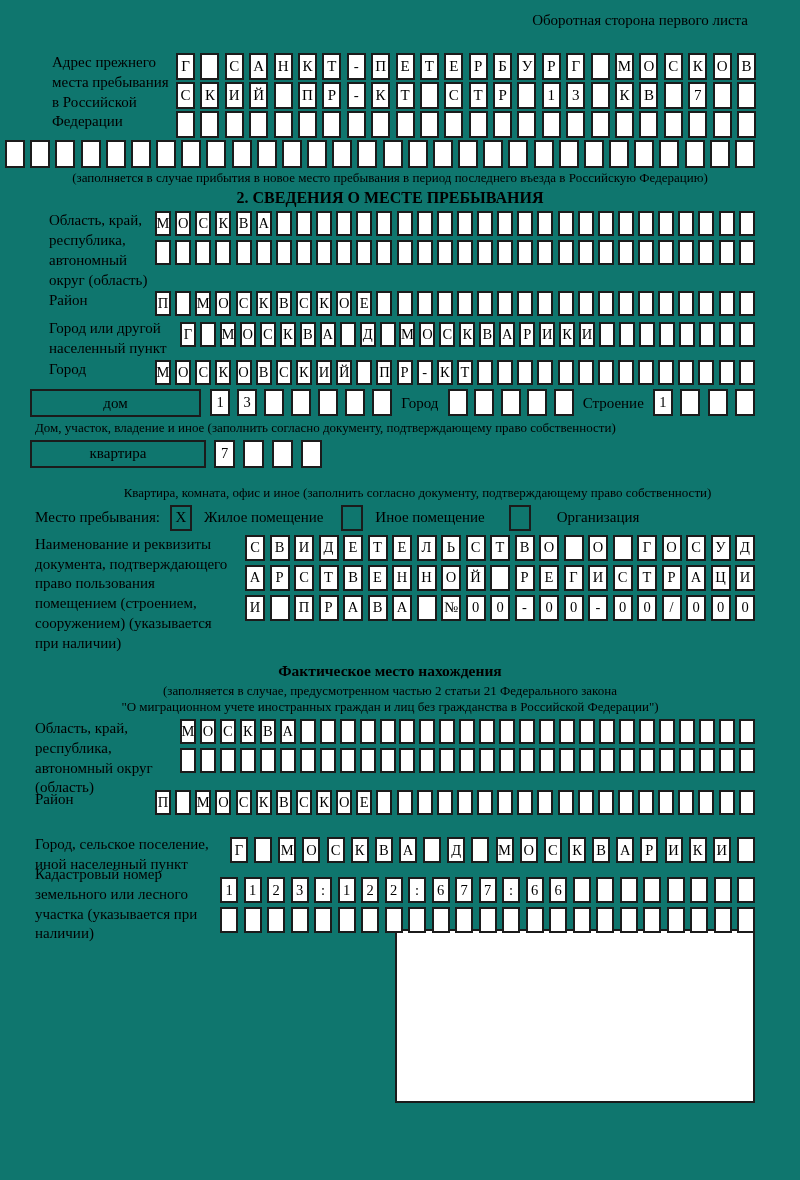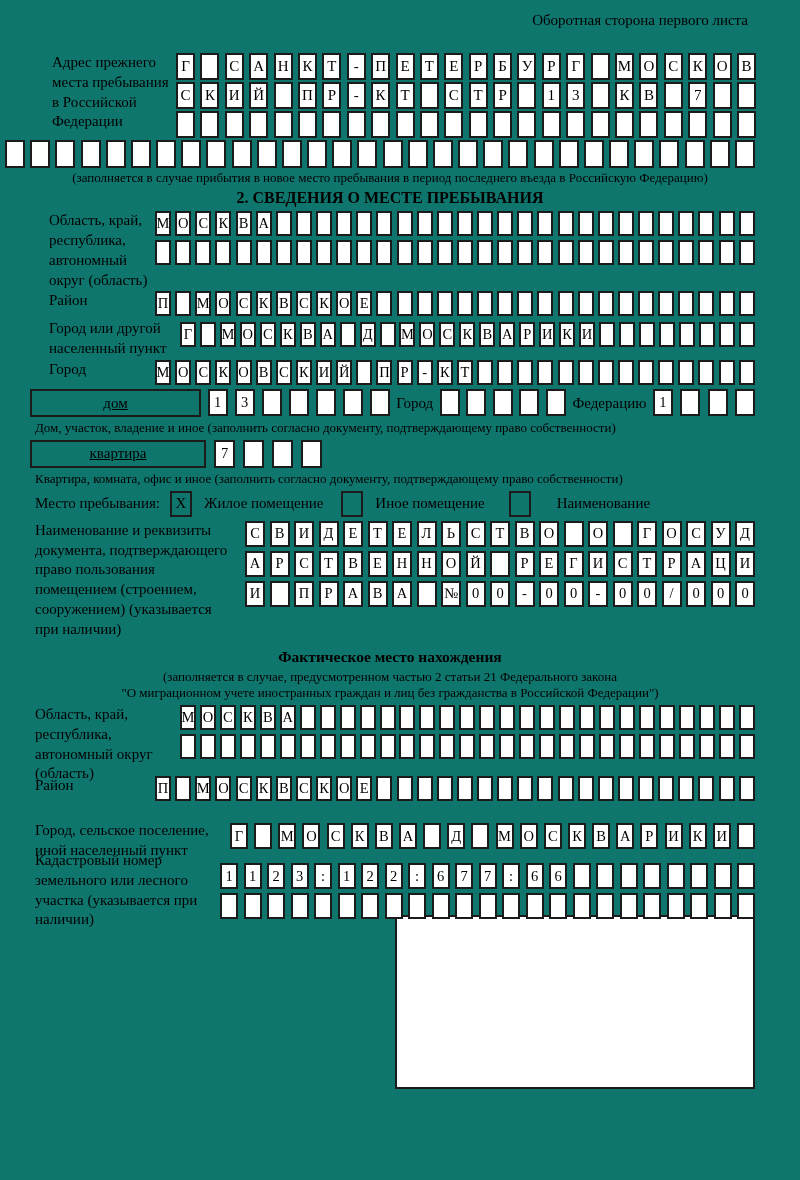--- a/index.html
+++ b/index.html
@@ -29,21 +29,21 @@
   .bx-apt .cell { width:21px; height:28px; }
   .bx-city2 .cell { width:18px; height:26px; }
   .bx-kad .cell { width:18px; height:26px; }
 
   .chk {
     box-sizing:border-box; display:inline-flex; align-items:center; justify-content:center;
     border:2px solid #1b1b1b; width:22px; height:26px; font-size:15px;
   }
   .widebox {
     box-sizing:border-box; border:2px solid #1b1b1b; display:flex;
-    align-items:center; justify-content:center; font-size:15px; height:28px;text-decoration:underline;
+    align-items:center; justify-content:center; font-size:15px; height:28px;
   }
   .inline-label { font-size:15px; line-height:28px; white-space:nowrap; }
   .stamp-box { box-sizing:border-box; border:2px solid #1b1b1b; background:#fff; }
   .mb2 { margin-bottom:2px; }
   .mb4 { margin-bottom:4px; }
 </style>
 </head>
 <body>
 
 <div class="page">
@@ -358,49 +358,49 @@
         <span class="cell"></span>
       </div>
     <div class="inline-label">Город</div>
     <div class="cells bx-h5" style="width:126px;">
         <span class="cell"></span>
         <span class="cell"></span>
         <span class="cell"></span>
         <span class="cell"></span>
         <span class="cell"></span>
       </div>
-    <div class="inline-label">Федерацию</div>
+    <div class="inline-label">Строение</div>
     <div class="cells bx-h4" style="width:102px;">
         <span class="cell">1</span>
         <span class="cell"></span>
         <span class="cell"></span>
         <span class="cell"></span>
       </div>
   </div>
   <div class="caption" style="margin-left:35px; margin-top:3px;">Дом, участок, владение и иное (заполнить согласно документу, подтверждающему право собственности)</div>
 
   <div class="flexrow" style="margin-left:30px; margin-top:3px;">
     <div class="widebox" style="width:176px;">квартира</div>
     <div class="cells bx-apt" style="width:108px; margin-left:8px;">
         <span class="cell">7</span>
         <span class="cell"></span>
         <span class="cell"></span>
         <span class="cell"></span>
       </div>
   </div>
-  <div class="caption" style="margin-left:35px; margin-top:3px;">Квартира, комната, офис и иное (заполнить согласно документу, подтверждающему право собственности)</div>
+  <div class="caption" style="margin-left:35px; margin-top:17px;text-align:center;">Квартира, комната, офис и иное (заполнить согласно документу, подтверждающему право собственности)</div>
 
   <div class="flexrow" style="margin-left:35px; margin-top:4px; align-items:center;">
     <span class="label">Место пребывания:</span>
     <span class="chk" style="margin-left:10px;">X</span>
     <span class="label" style="margin-left:12px;">Жилое помещение</span>
     <span class="chk" style="margin-left:18px;"></span>
     <span class="label" style="margin-left:12px;">Иное помещение</span>
     <span class="chk" style="margin-left:24px;"></span>
-    <span class="label" style="margin-left:26px;">Наименование</span>
+    <span class="label" style="margin-left:26px;">Организация</span>
   </div>
 
   <div class="flexrow" style="margin-left:35px; margin-top:4px;">
     <div class="label" style="width:210px; padding-right:15px; box-sizing:border-box;">Наименование и реквизиты документа, подтверждающего право пользования помещением (строением, сооружением) (указывается при наличии)</div>
     <div style="width:510px;">
       <div class="cells bx-doc mb4">
           <span class="cell">С</span>
           <span class="cell">В</span>
           <span class="cell">И</span>
           <span class="cell">Д</span>

